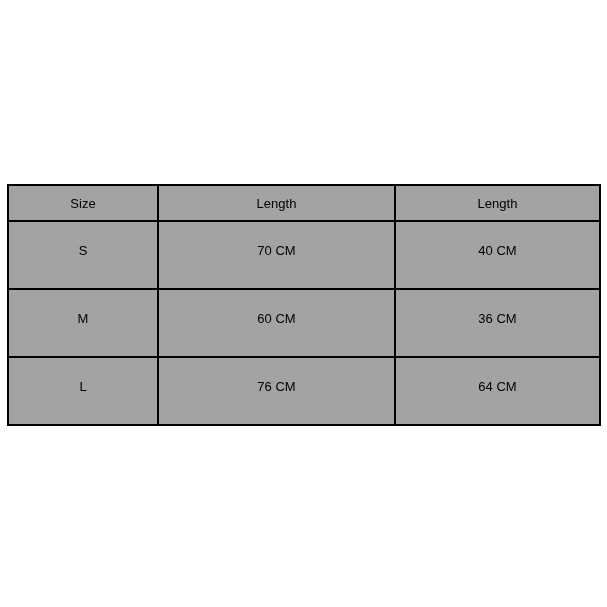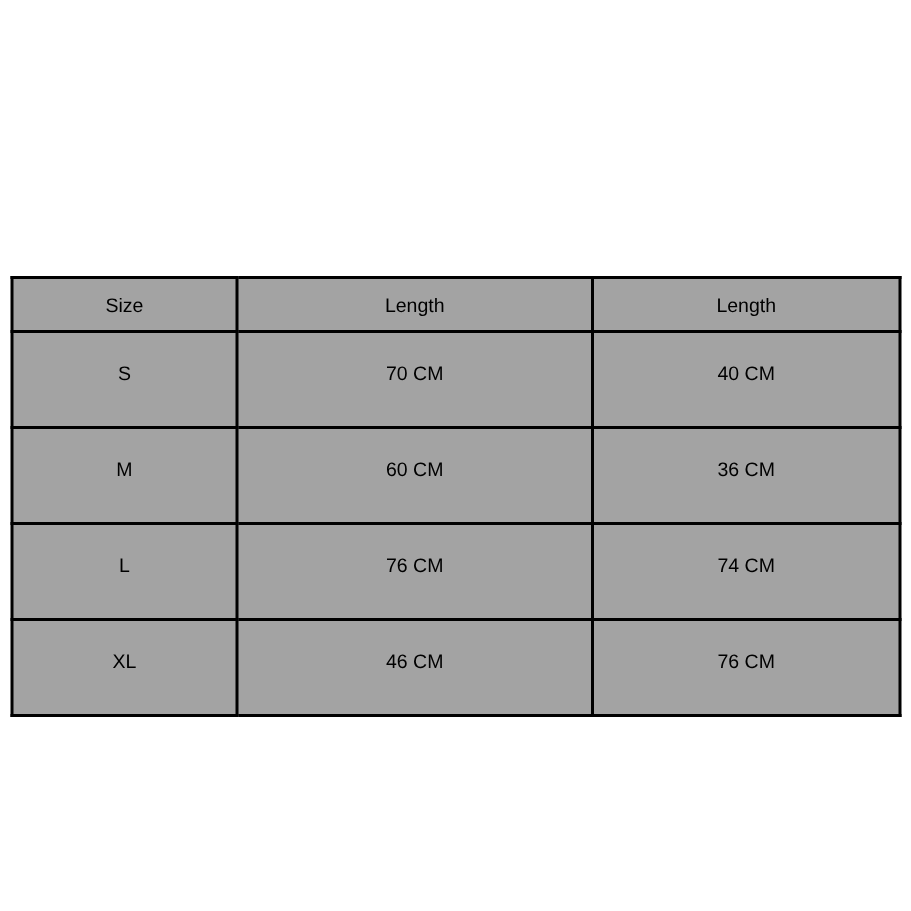--- a/index.html
+++ b/index.html
@@ -84,22 +84,17 @@
         <td>40 CM</td>
       </tr>
       <tr>
         <td>M</td>
         <td>60 CM</td>
         <td>36 CM</td>
       </tr>
       <tr>
         <td>L</td>
         <td>76 CM</td>
-        <td>74 CM</td>
-      </tr>
-      <tr>
-        <td>XL</td>
-        <td>46 CM</td>
-        <td>76 CM</td>
+        <td>64 CM</td>
       </tr>
     </tbody>
   </table>
 </div>
 
 </body></html>

